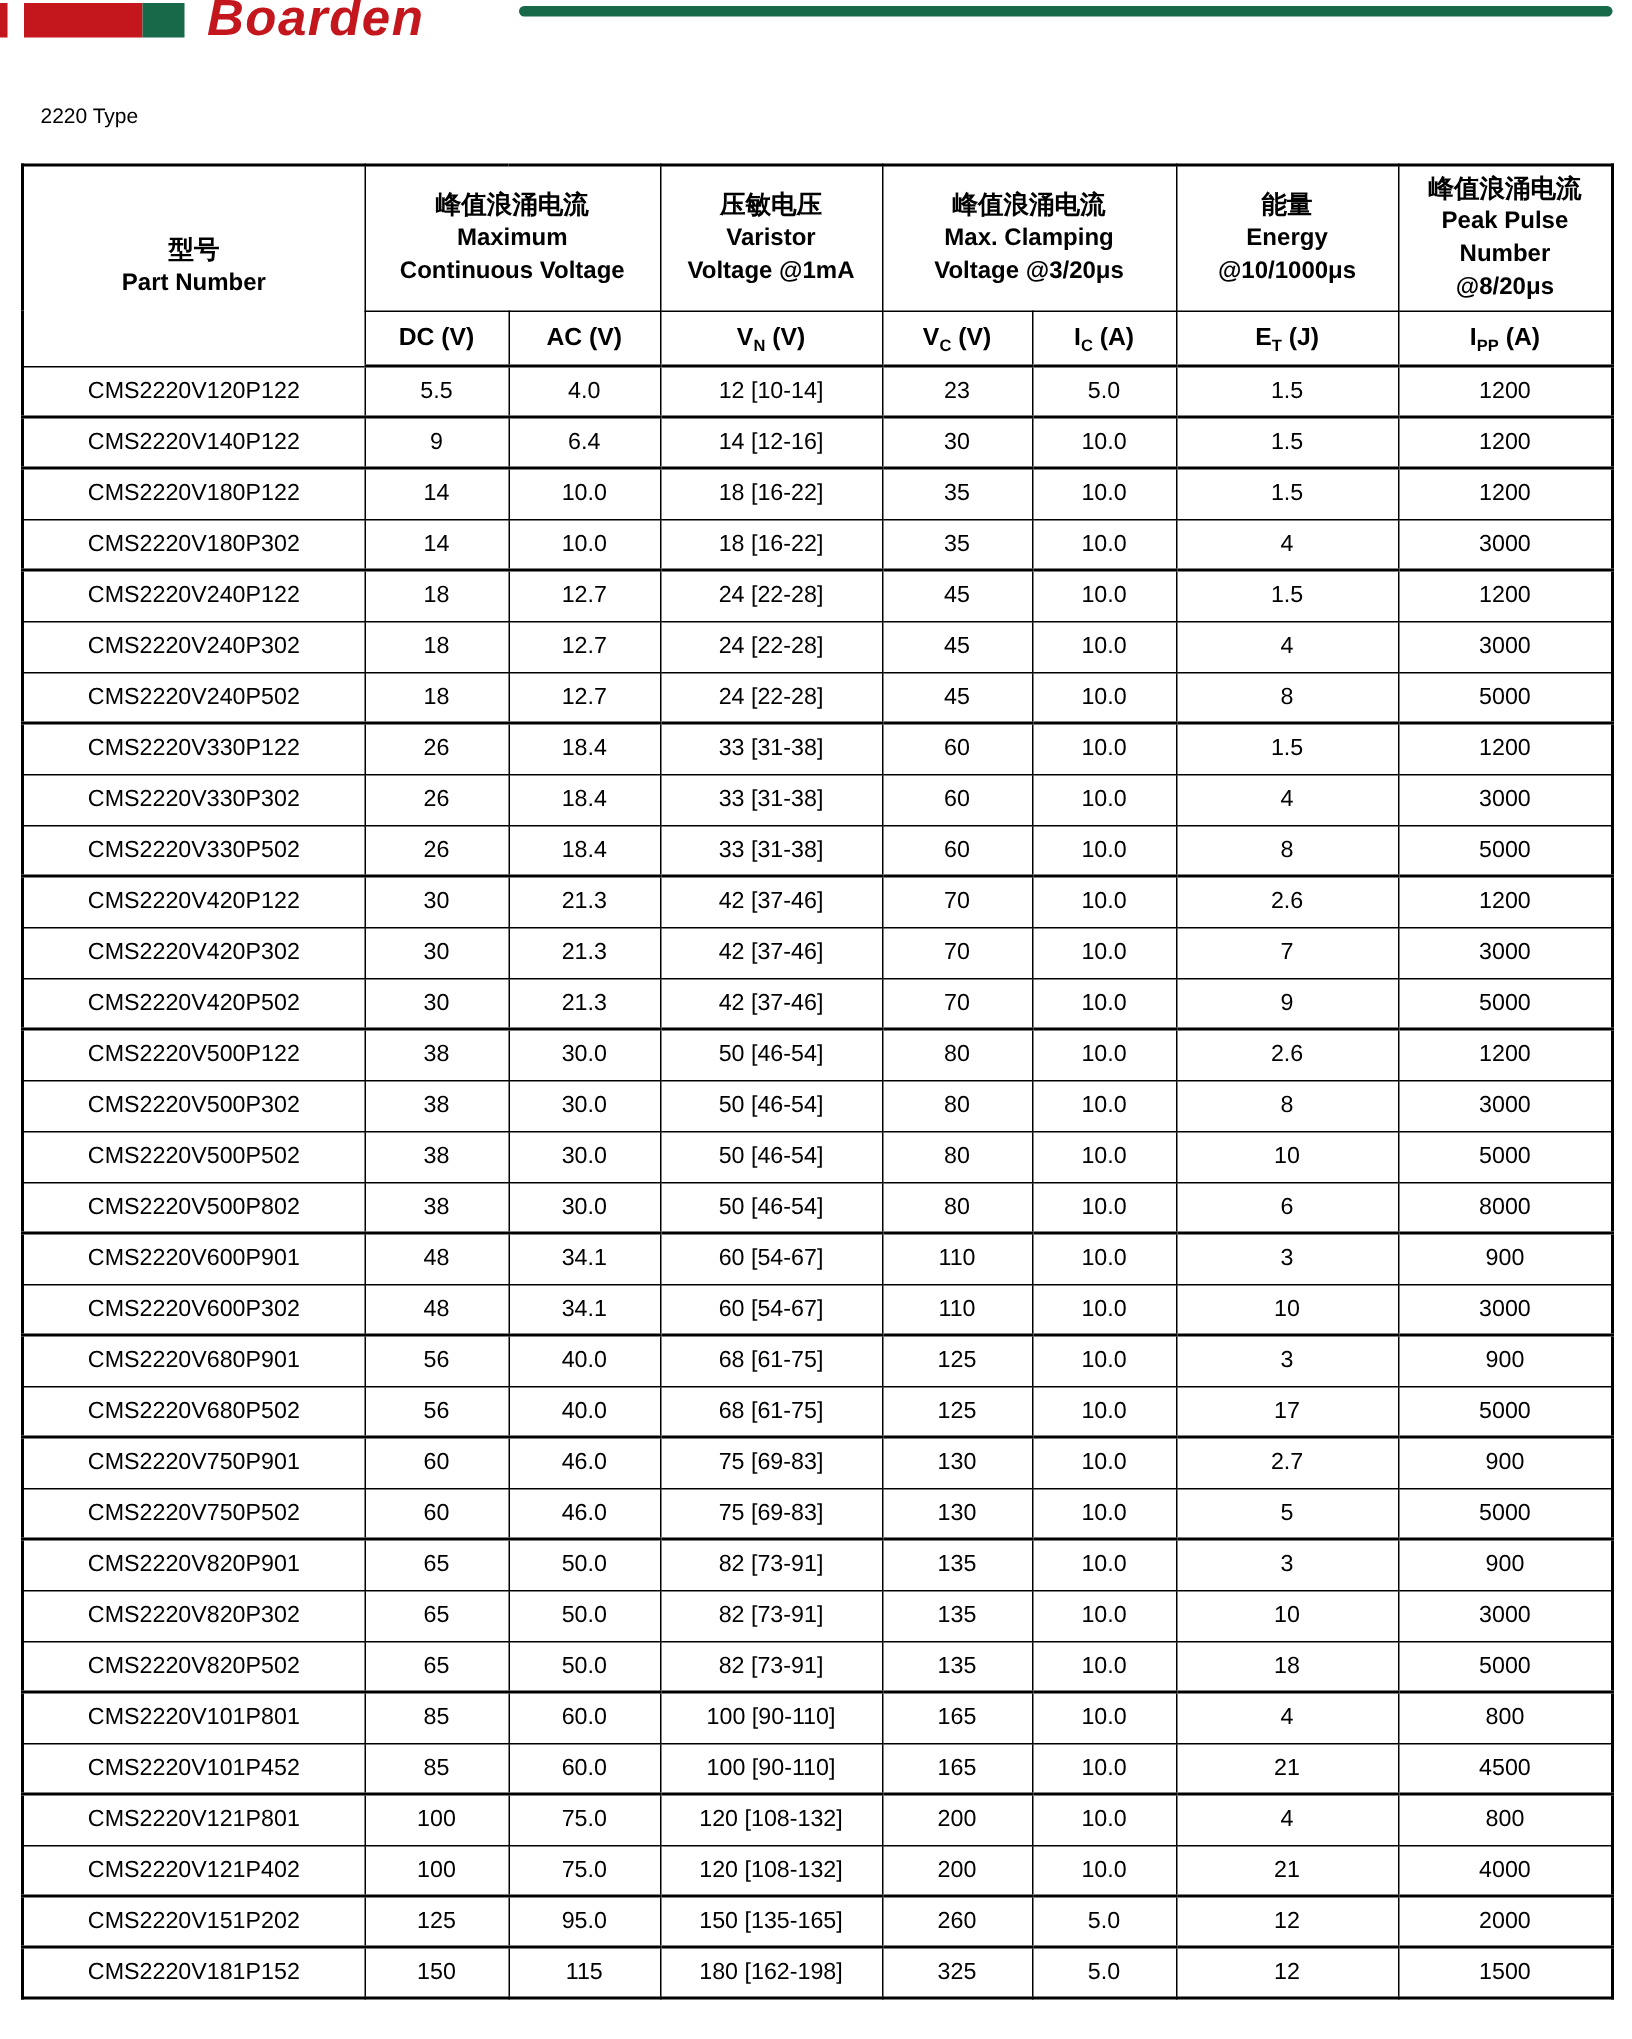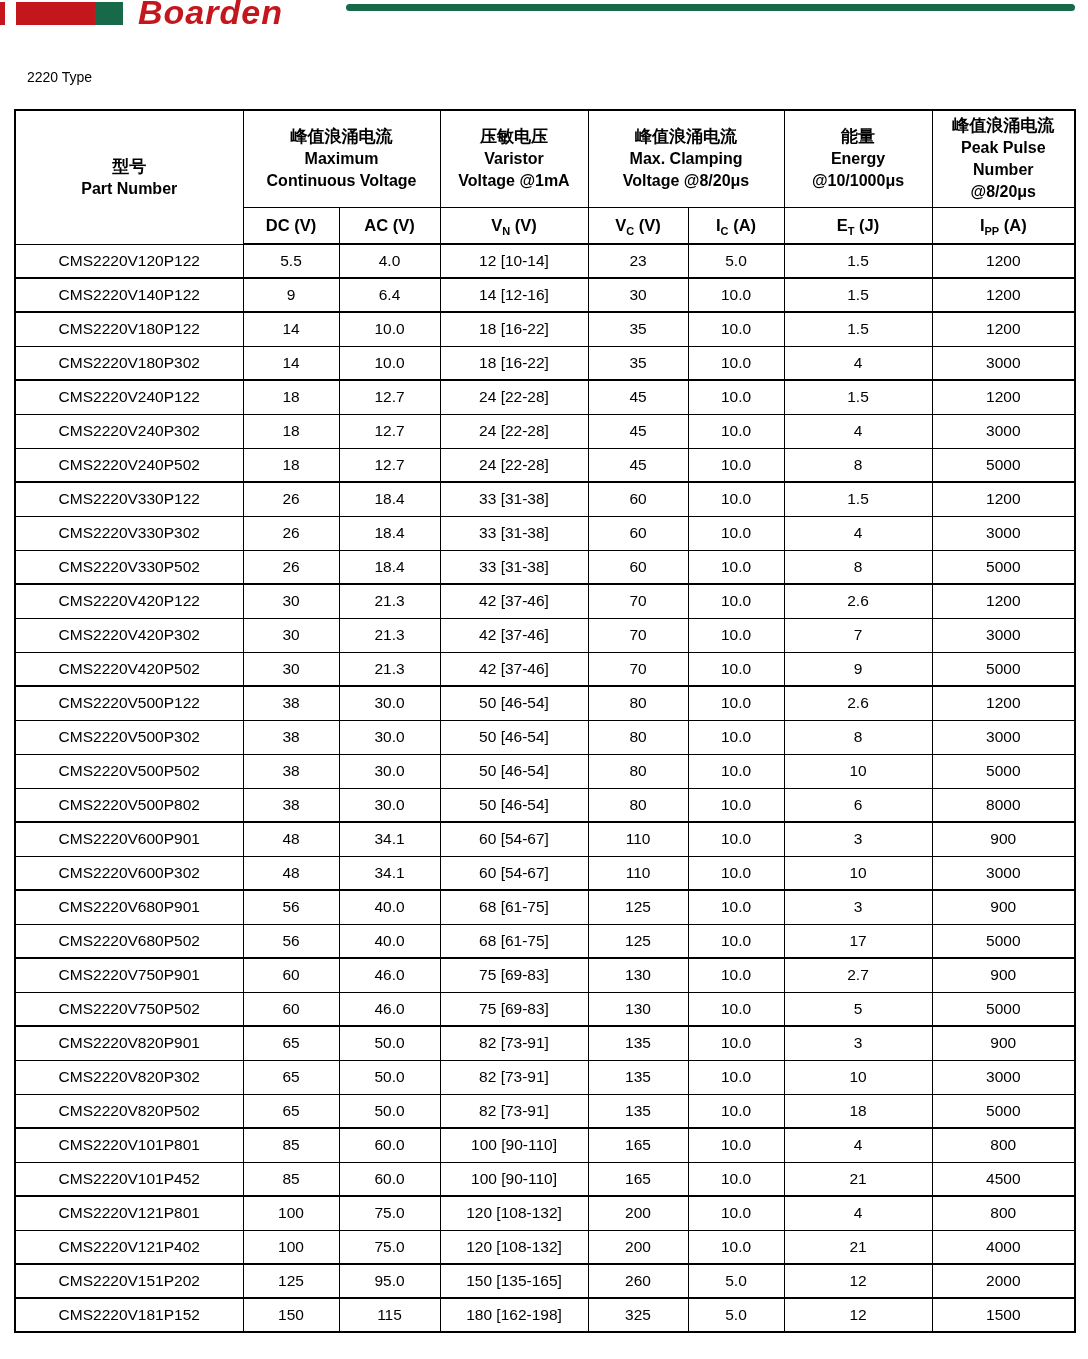--- a/index.html
+++ b/index.html
@@ -96,21 +96,21 @@
           <div class="hline">Continuous Voltage</div>
         </th>
         <th>
           <div class="hline zh">压敏电压</div>
           <div class="hline">Varistor</div>
           <div class="hline">Voltage @1mA</div>
         </th>
         <th colspan="2">
           <div class="hline zh">峰值浪涌电流</div>
           <div class="hline">Max. Clamping</div>
-          <div class="hline">Voltage @8/20μs</div>
+          <div class="hline">Voltage @3/20μs</div>
         </th>
         <th>
           <div class="hline zh">能量</div>
           <div class="hline">Energy</div>
           <div class="hline">@10/1000μs</div>
         </th>
         <th>
           <div class="hline zh">峰值浪涌电流</div>
           <div class="hline">Peak Pulse</div>
           <div class="hline">Number</div>

